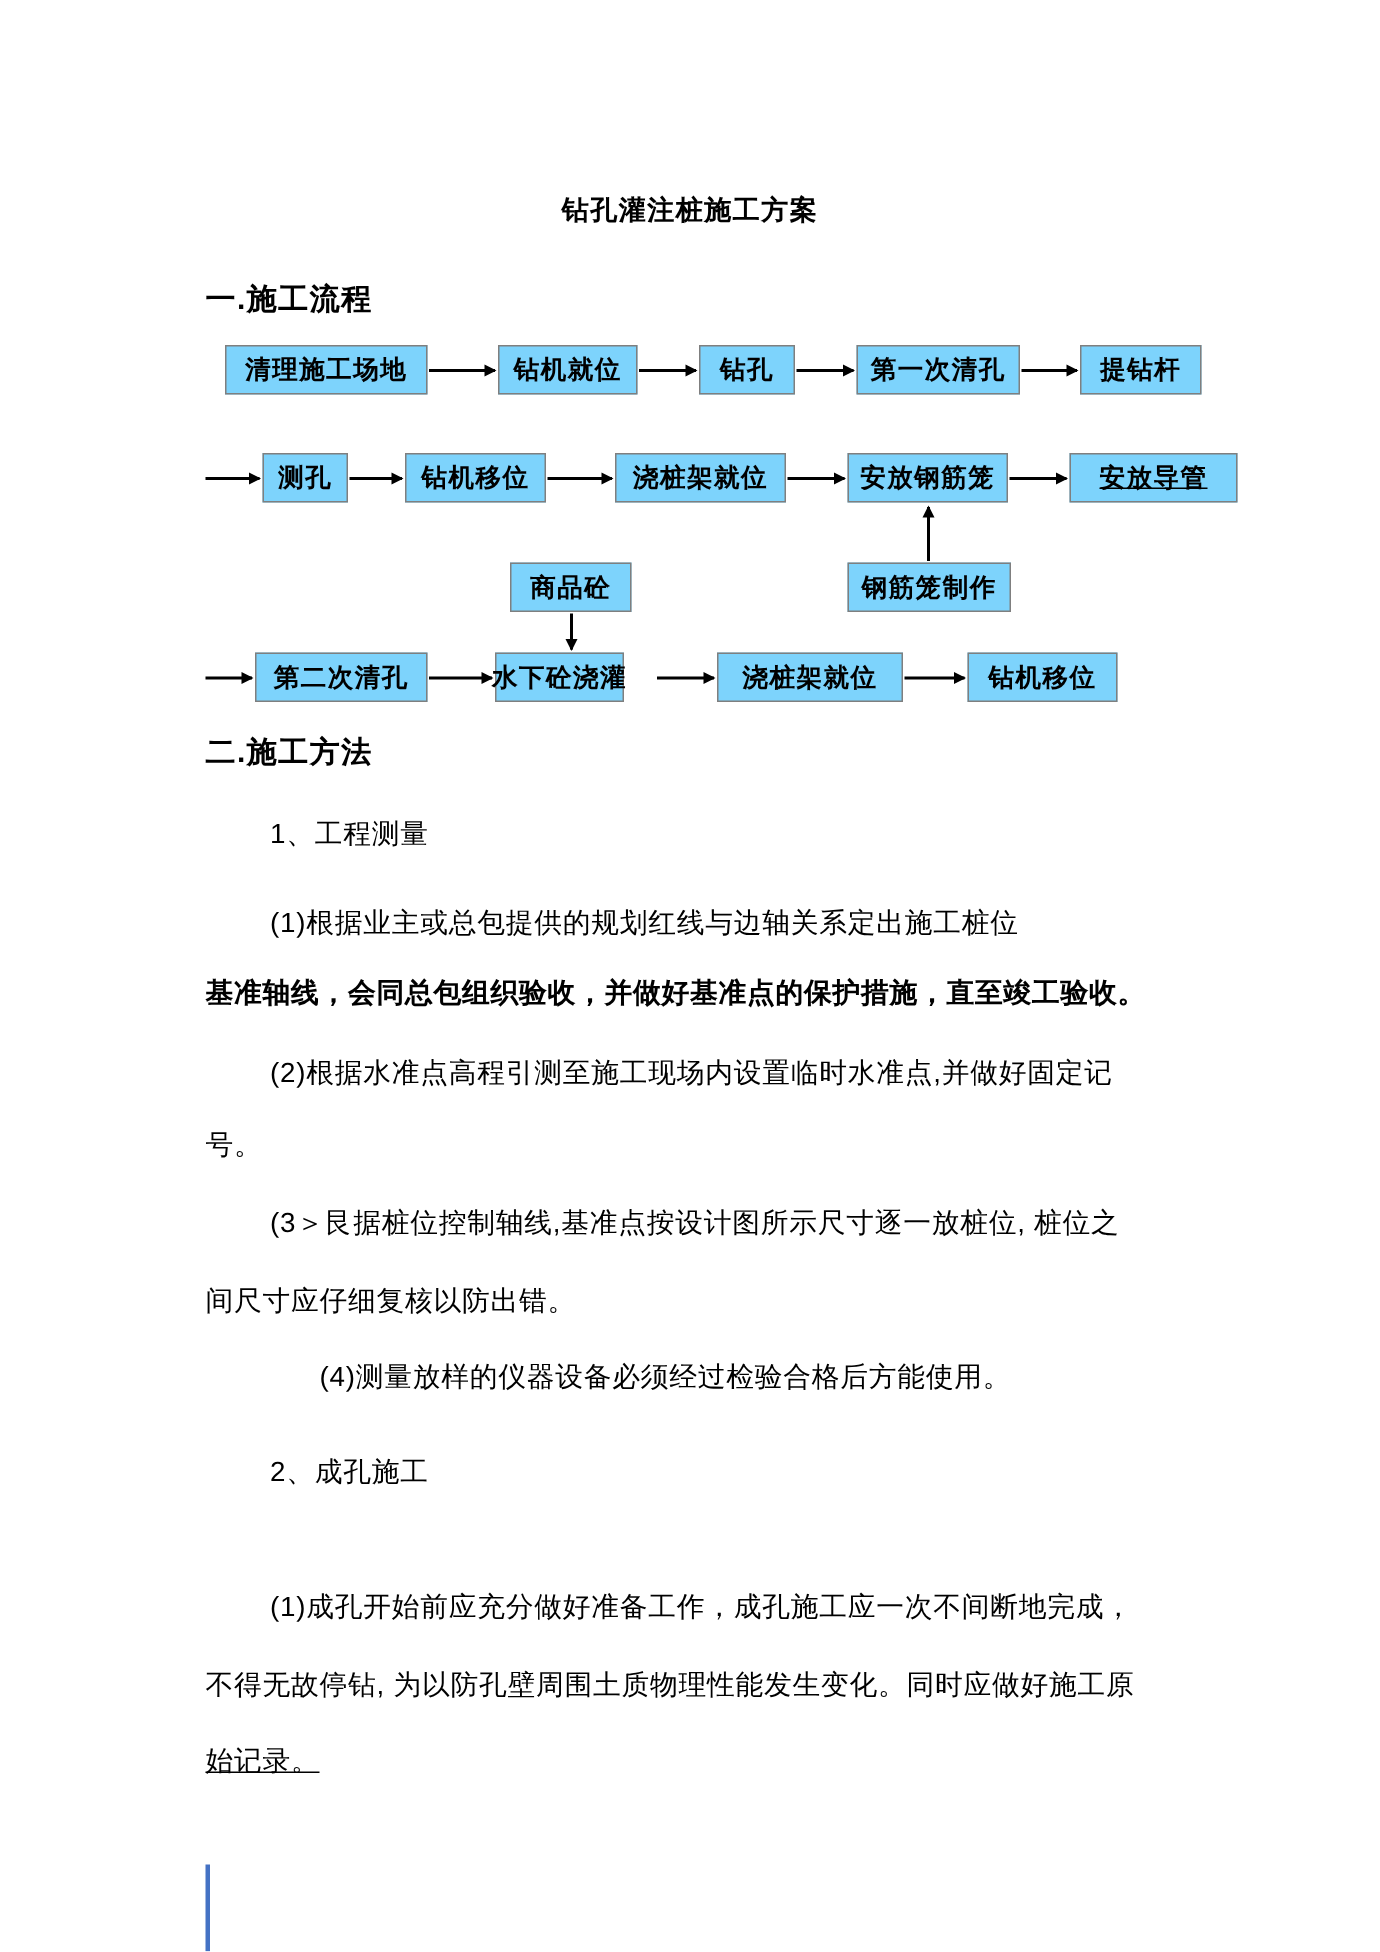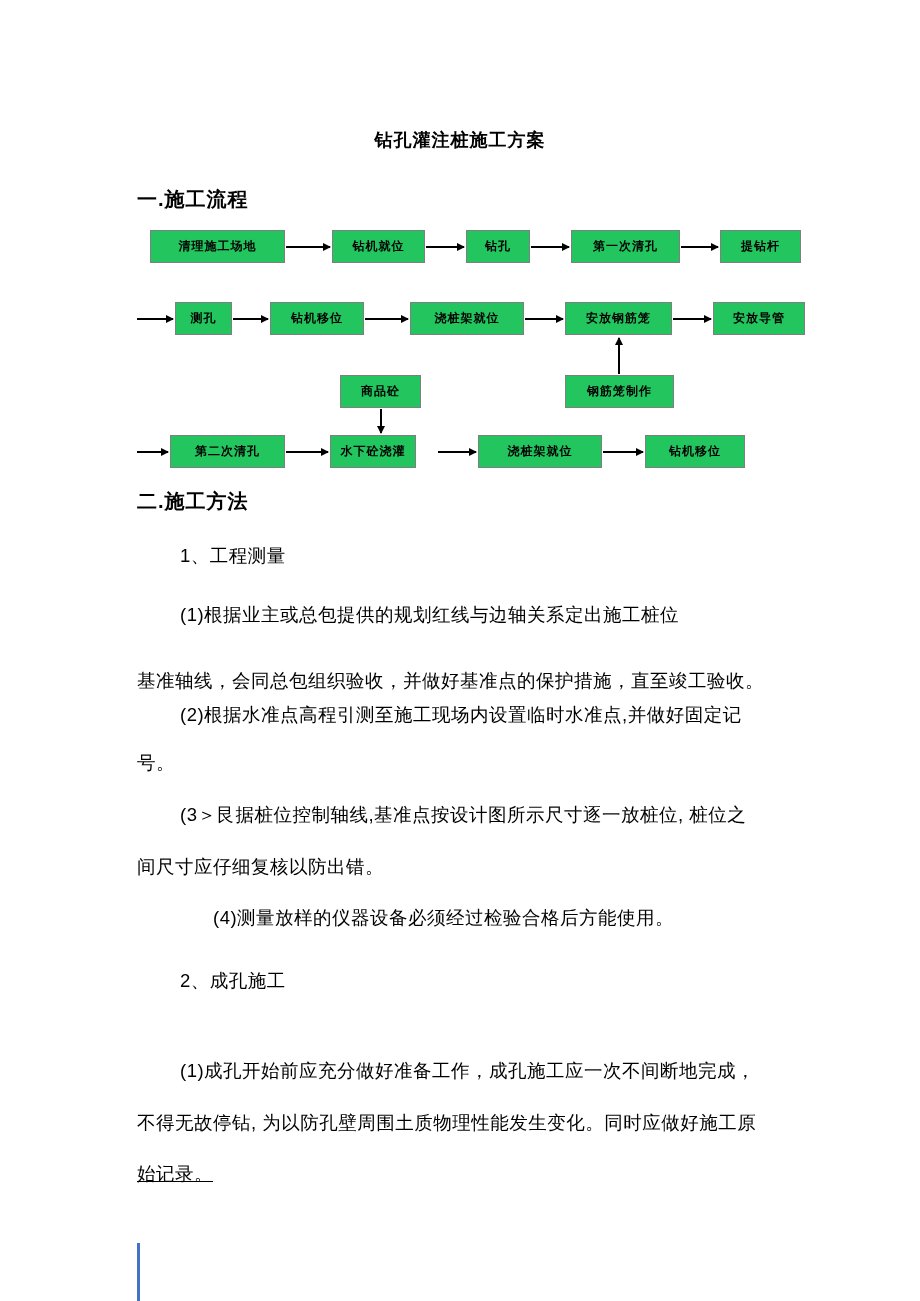--- a/index.html
+++ b/index.html
@@ -26,25 +26,25 @@
     left:137px;
     font-size:20px;
     font-weight:700;
     letter-spacing:1px;
   }
   
   .flow-box {
     position:absolute;
     box-sizing:border-box;
     border:1px solid #7f7f7f;
-    background:#22c55e;
+    background:#7dd3fc;
     display:flex;
     align-items:center;
     justify-content:center;
-    font-size:12px;
+    font-size:17px;
     font-weight:700;
     white-space:nowrap;
     height:33px;
     letter-spacing:1px;
   }
   .arr { position:absolute; background:#000; }
   .arr.h { height:1.5px; }
   .arr.h::after {
     content:""; position:absolute; right:-1px; top:-3.2px;
     width:0; height:0;
@@ -104,21 +104,21 @@
 
   <div class="arr h" style="left:137px; top:318px; width:36px;"></div>
   <div class="flow-box" style="left:175px; top:302px; width:57px;">测孔</div>
   <div class="arr h" style="left:233px; top:318px; width:35px;"></div>
   <div class="flow-box" style="left:270px; top:302px; width:94px;">钻机移位</div>
   <div class="arr h" style="left:365px; top:318px; width:43px;"></div>
   <div class="flow-box" style="left:410px; top:302px; width:114px;">浇桩架就位</div>
   <div class="arr h" style="left:525px; top:318px; width:38px;"></div>
   <div class="flow-box" style="left:565px; top:302px; width:107px;">安放钢筋笼</div>
   <div class="arr h" style="left:673px; top:318px; width:38px;"></div>
-  <div class="flow-box" style="left:713px; top:302px; width:92px;">安放导管</div>
+  <div class="flow-box" style="left:713px; top:302px; width:112px;text-decoration:underline;">安放导管</div>
 
   <div class="flow-box" style="left:340px; top:375px; width:81px;">商品砼</div>
   <div class="flow-box" style="left:565px; top:375px; width:109px;">钢筋笼制作</div>
 
   <div class="arr v up" style="left:618px; top:338px; height:36px;"></div>
 
   <div class="arr v down" style="left:380px; top:409px; height:24px;"></div>
 
   <div class="arr h" style="left:137px; top:451px; width:31px;"></div>
   <div class="flow-box" style="left:170px; top:435px; width:115px;">第二次清孔</div>
@@ -126,21 +126,21 @@
   <div class="flow-box" style="left:330px; top:435px; width:86px;">水下砼浇灌</div>
   <div class="arr h" style="left:438px; top:451px; width:38px;"></div>
   <div class="flow-box" style="left:478px; top:435px; width:124px;">浇桩架就位</div>
   <div class="arr h" style="left:603px; top:451px; width:40px;"></div>
   <div class="flow-box" style="left:645px; top:435px; width:100px;">钻机移位</div>
 
   <div class="section-heading" style="top:488px;">二.施工方法</div>
 
   <div class="body-line indent" style="top:543px;text-align:center;">1、工程测量</div>
   <div class="body-line indent" style="top:602px;">(1)根据业主或总包提供的规划红线与边轴关系定出施工桩位</div>
-  <div class="body-line noindent" style="top:668px;">基准轴线，会同总包组织验收，并做好基准点的保护措施，直至竣工验收。</div>
+  <div class="body-line noindent" style="top:649px;font-weight:bold;">基准轴线，会同总包组织验收，并做好基准点的保护措施，直至竣工验收。</div>
   <div class="body-line indent" style="top:702px;">(2)根据水准点高程引测至施工现场内设置临时水准点,并做好固定记</div>
   <div class="body-line noindent" style="top:750px;">号。</div>
   <div class="body-line indent" style="top:802px;">(3＞艮据桩位控制轴线,基准点按设计图所示尺寸逐一放桩位, 桩位之</div>
   <div class="body-line noindent" style="top:854px;">间尺寸应仔细复核以防出错。</div>
   <div class="body-line indent" style="top:905px;margin-left:33px;">(4)测量放样的仪器设备必须经过检验合格后方能使用。</div>
   <div class="body-line indent" style="top:968px;">2、成孔施工</div>
   <div class="body-line indent" style="top:1058px;">(1)成孔开始前应充分做好准备工作，成孔施工应一次不间断地完成，</div>
   <div class="body-line noindent" style="top:1110px;">不得无故停钻, 为以防孔壁周围土质物理性能发生变化。同时应做好施工原</div>
   <div class="body-line noindent" style="top:1161px;text-decoration:underline;">始记录。</div>
 

